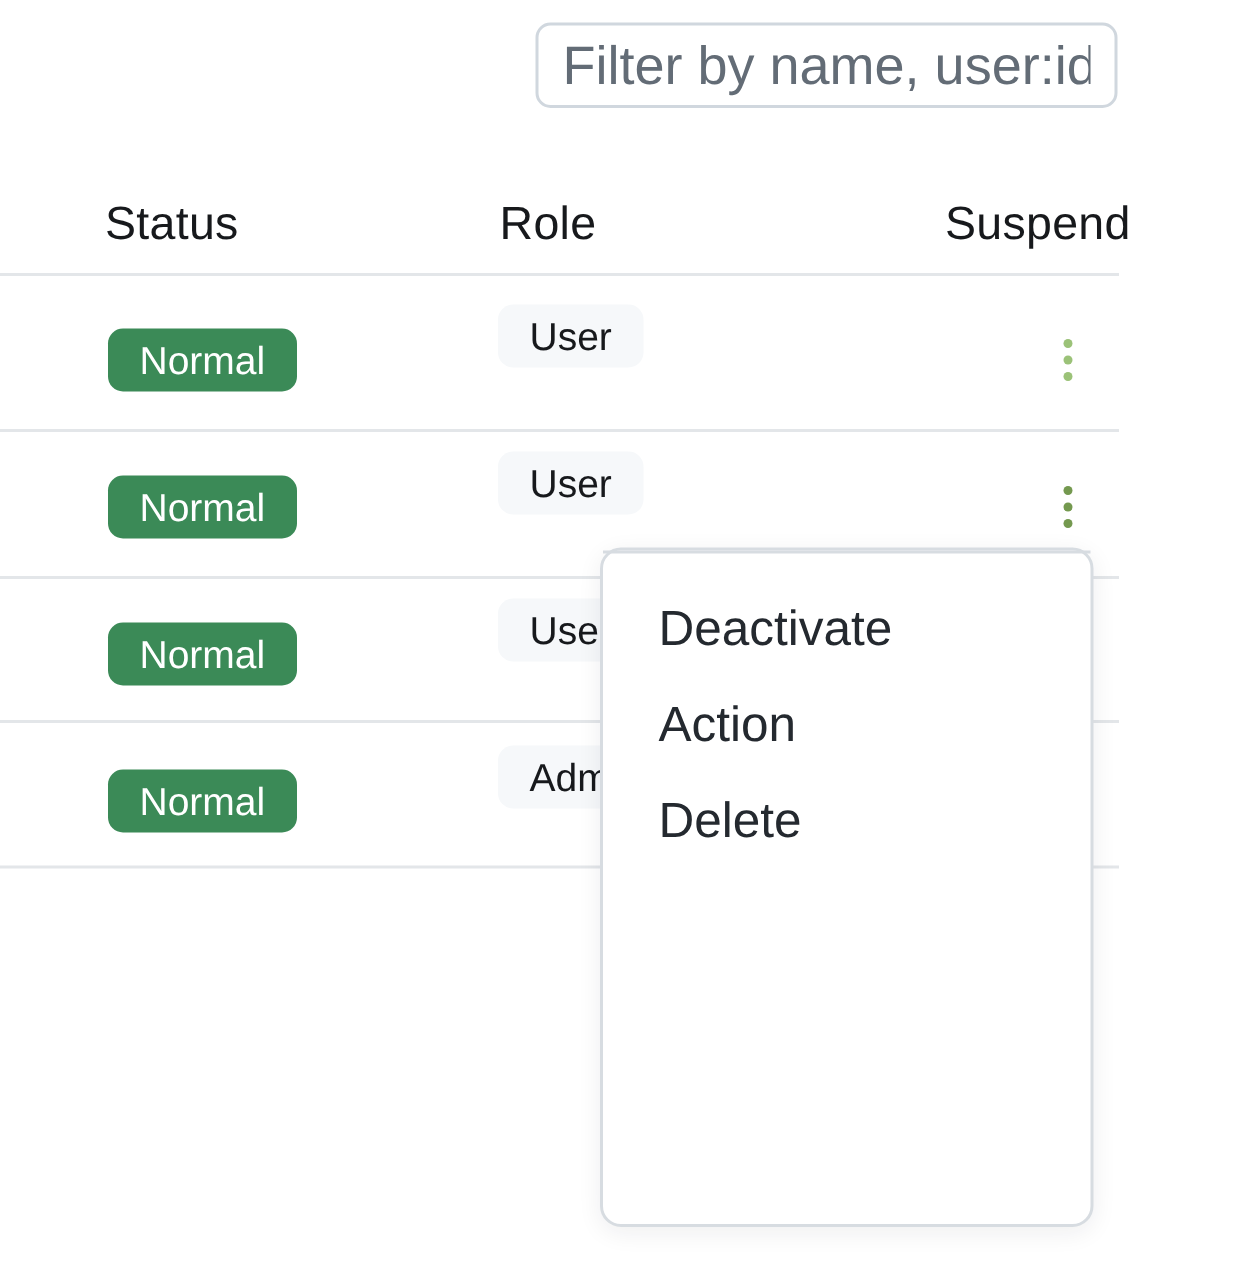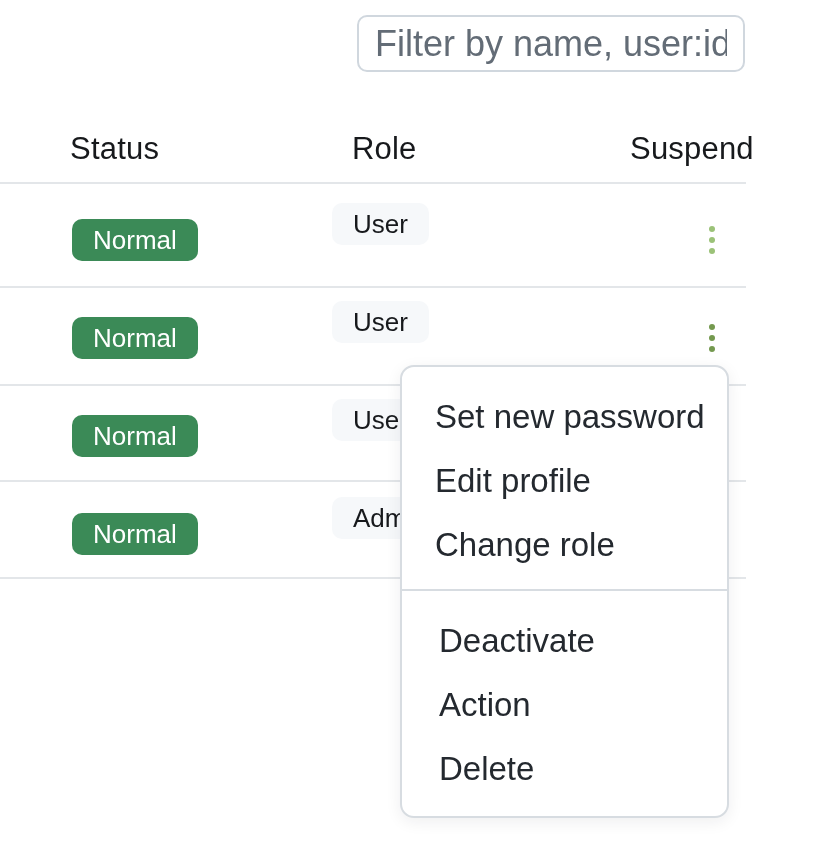--- a/index.html
+++ b/index.html
@@ -26,21 +26,21 @@
   .filter-input::placeholder { color: var(--c-placeholder_text, #636c76); opacity: 1; }
 
   
   .col-header {
     position: absolute; top: 131px;
     font-size: 31px; font-weight: 400;
     color: var(--c-header_text, #17191c);
     letter-spacing: 0.2px;
   }
   .col-status { left: 70px; }
-  .col-role   { left: 352px; }
+  .col-role   { left: 333px; }
   .col-action { left: 630px; }
 
   
   .divider {
     position: absolute; left: 0; width: 746px; height: 2px;
     background: var(--c-divider, #e3e6e9);
   }
 
   
   .row { position: absolute; left: 0; width: 746px; height: 96px; }
@@ -146,25 +146,20 @@
     <span class="badge badge-status">Normal</span>
     <span class="badge badge-role">Admin</span>
     <button class="kebab" style="color: rgb(155, 194, 120);">
       <span class="dot"></span>
       <span class="dot"></span>
       <span class="dot"></span>
     </button>
   </div>
 
   <div class="context-menu">
-    <div class="menu-group">
-      <div class="menu-item">Set new password</div>
-      <div class="menu-item">Edit profile</div>
-      <div class="menu-item">Change role</div>
-    </div>
     <div class="menu-group second">
       <div class="menu-item">Deactivate</div>
       <div class="menu-item">Action</div>
       <div class="menu-item">Delete</div>
     </div>
   </div>
 
 </div>
 
 </body></html>

